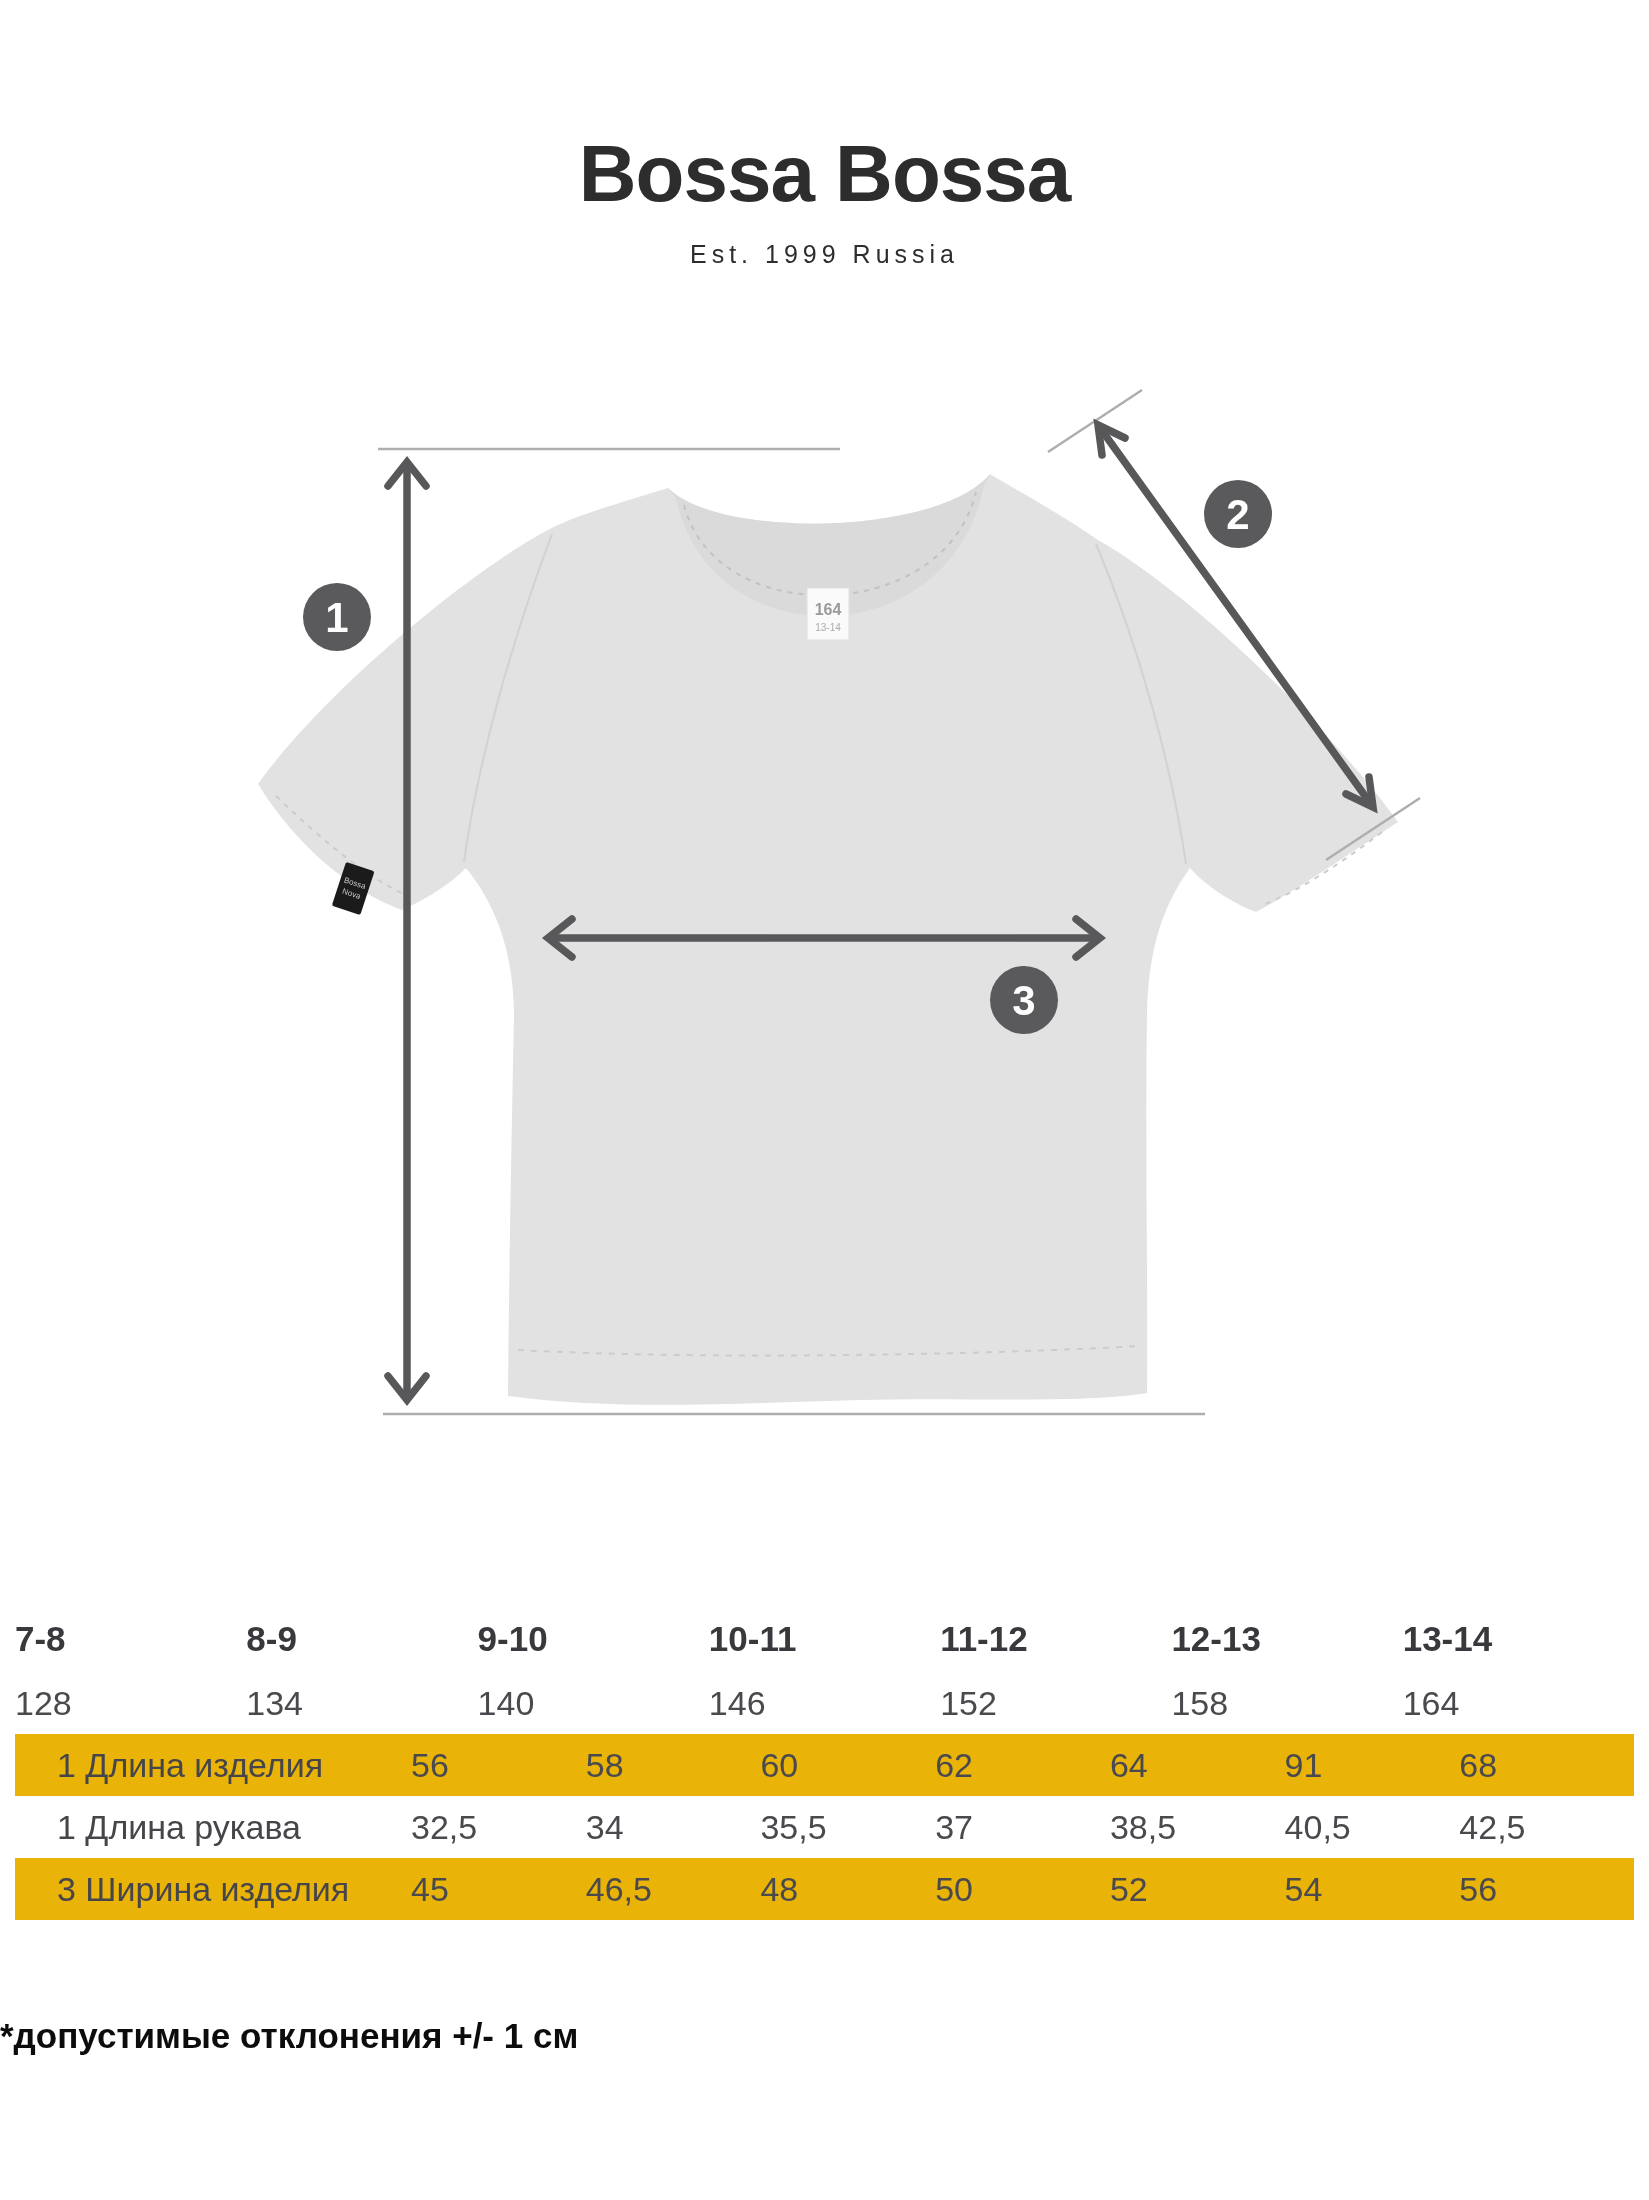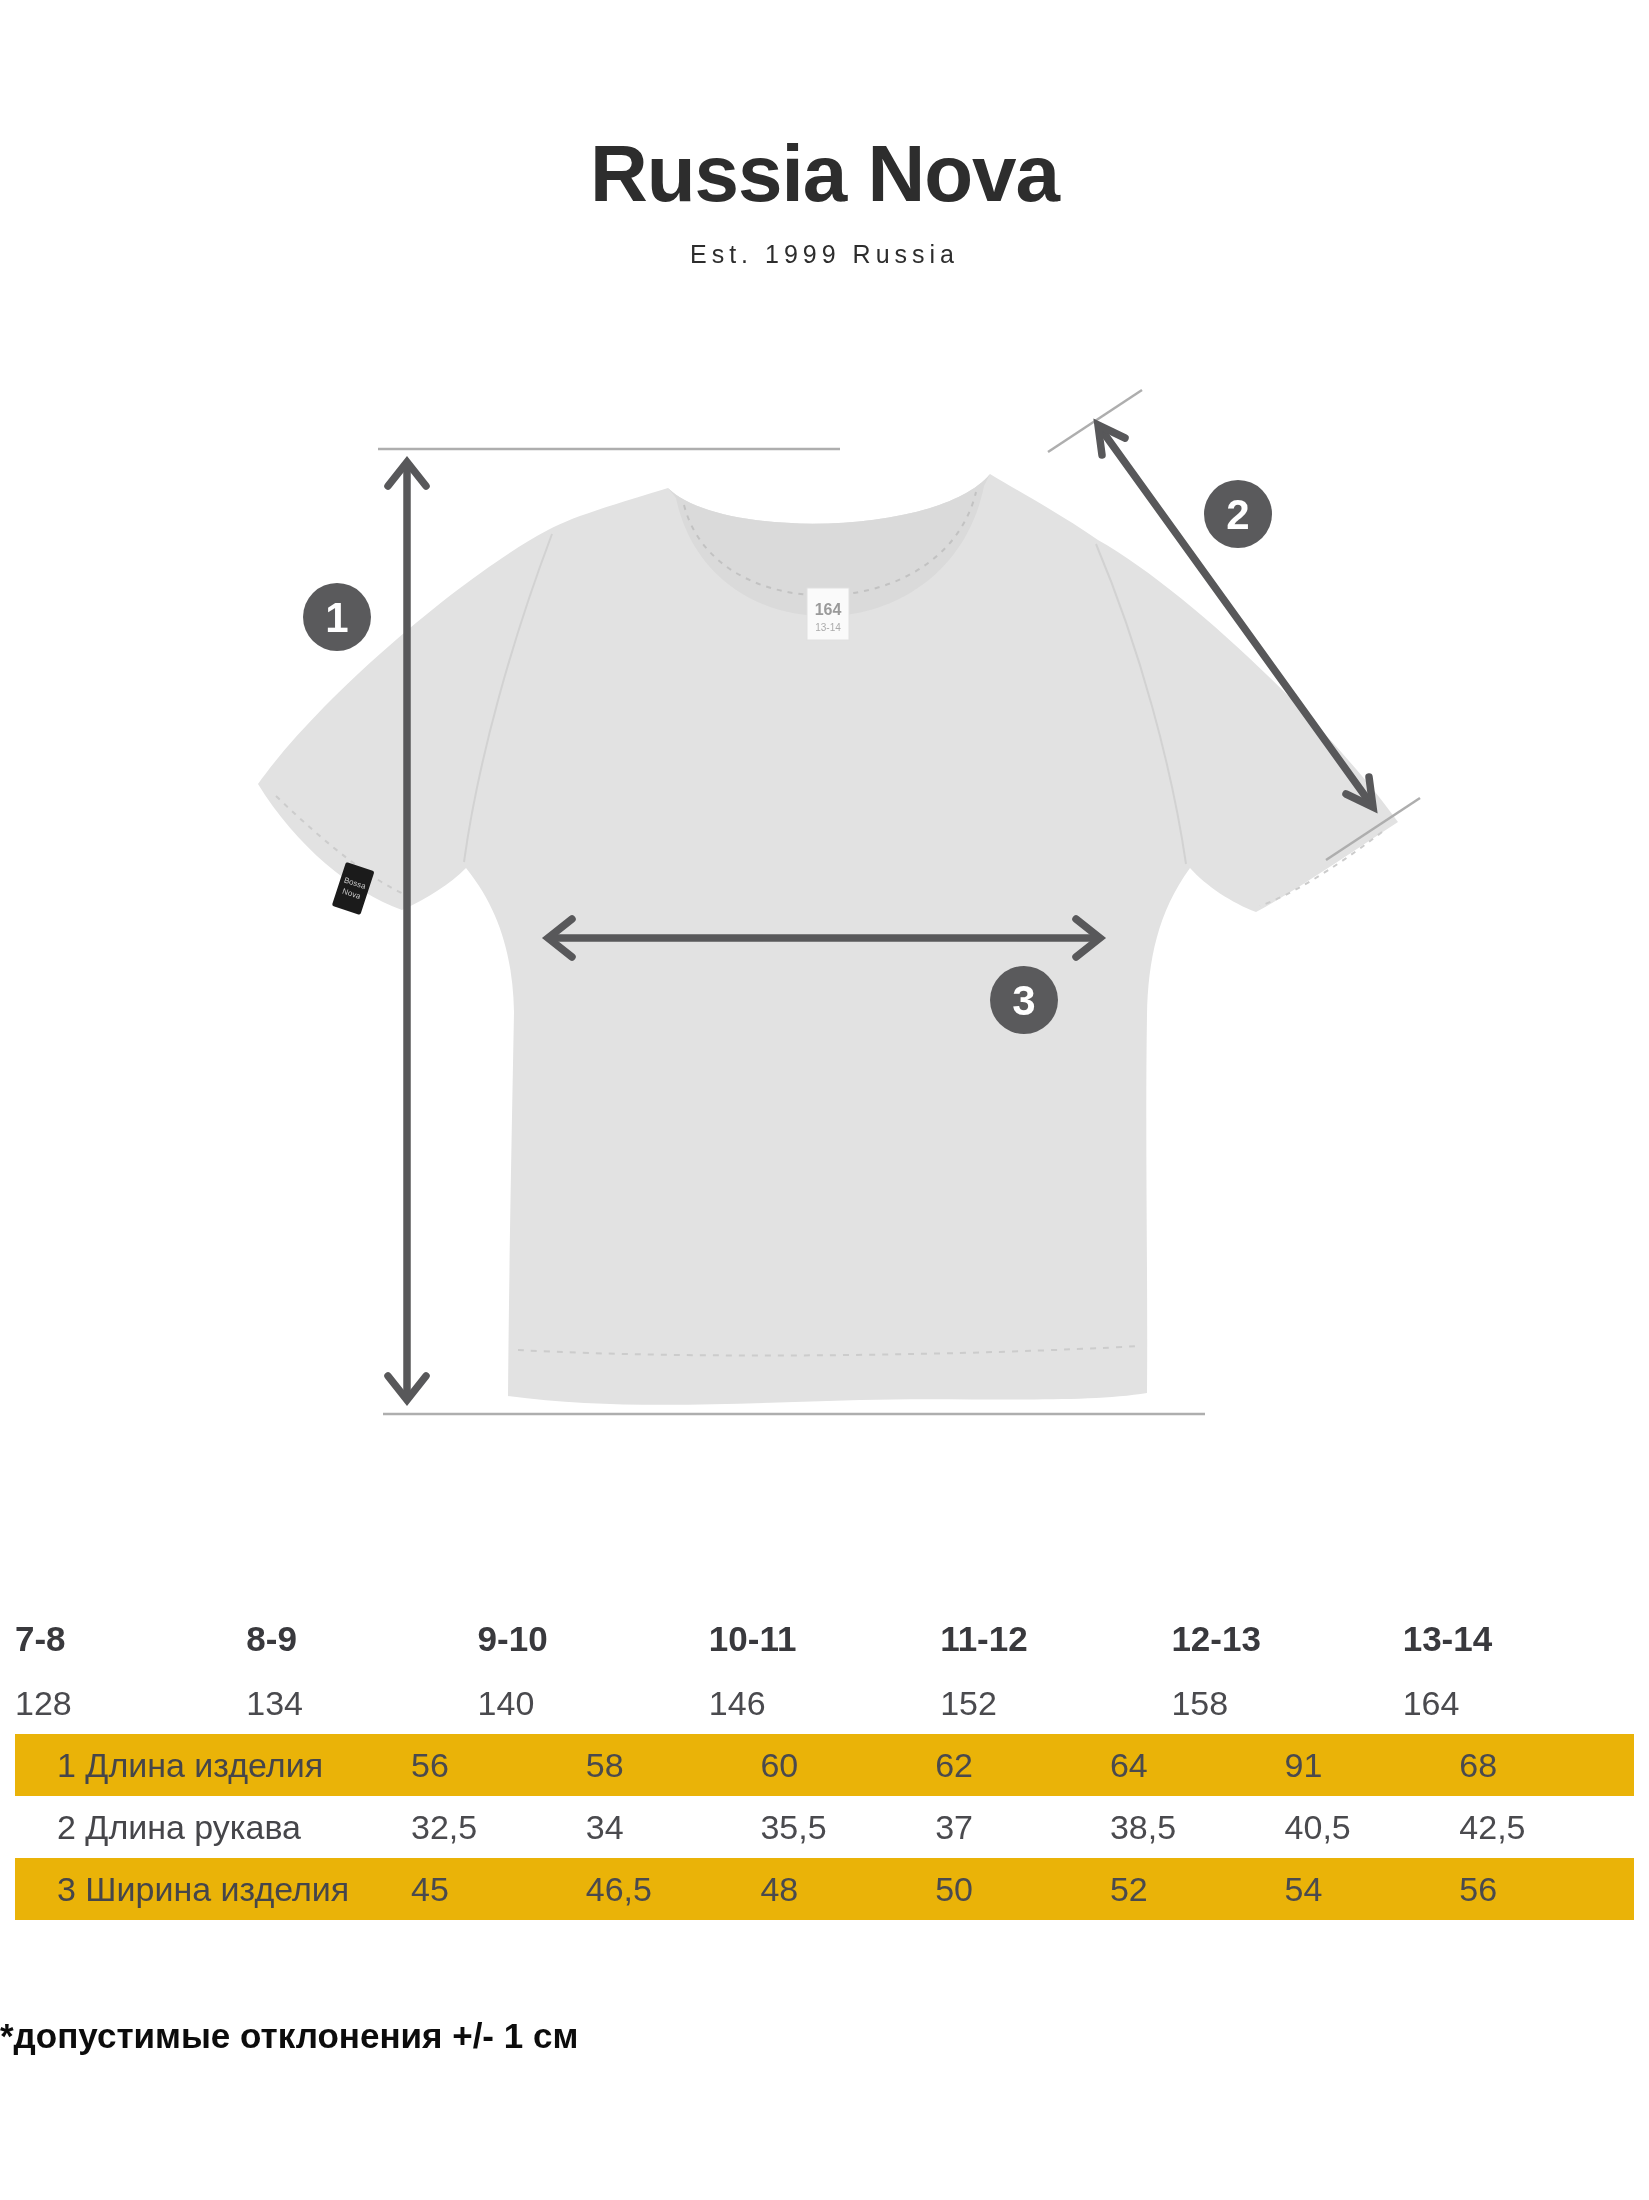--- a/index.html
+++ b/index.html
@@ -33,21 +33,21 @@
   .footnote {
     position:absolute; top:2016px; left:0; width:100%;
     text-align:left; font-size:35px; font-weight:600; color:#0c0c0c;
   }
 </style>
 </head>
 <body>
 
 <div id="canvas">
 
-  <div class="brand-title">Russia Nova</div>
+  <div class="brand-title">Bossa Bossa</div>
   <div class="brand-subtitle">Est. 1999 Russia</div>
 
   <svg id="diagram-svg" width="1649" height="1520" viewBox="0 0 1649 1520">
 
     <line x1="378" y1="449" x2="840" y2="449" stroke="#aeaeae" stroke-width="2.5"></line>
     <line x1="383" y1="1414" x2="1205" y2="1414" stroke="#aeaeae" stroke-width="2.5"></line>
 
     <path d="M 668 488
          C 720 540, 940 535, 990 474
          C 1020 492, 1062 515, 1098 540
@@ -144,21 +144,21 @@
       <div class="cell-label">1 Длина изделия</div>
       <div class="cell">56</div>
       <div class="cell">58</div>
       <div class="cell">60</div>
       <div class="cell">62</div>
       <div class="cell">64</div>
       <div class="cell">91</div>
       <div class="cell">68</div>
     </div>
     <div class="trow">
-      <div class="cell-label">2 Длина рукава</div>
+      <div class="cell-label">1 Длина рукава</div>
       <div class="cell">32,5</div>
       <div class="cell">34</div>
       <div class="cell">35,5</div>
       <div class="cell">37</div>
       <div class="cell">38,5</div>
       <div class="cell">40,5</div>
       <div class="cell">42,5</div>
     </div>
     <div class="trow striped">
       <div class="cell-label">3 Ширина изделия</div>

